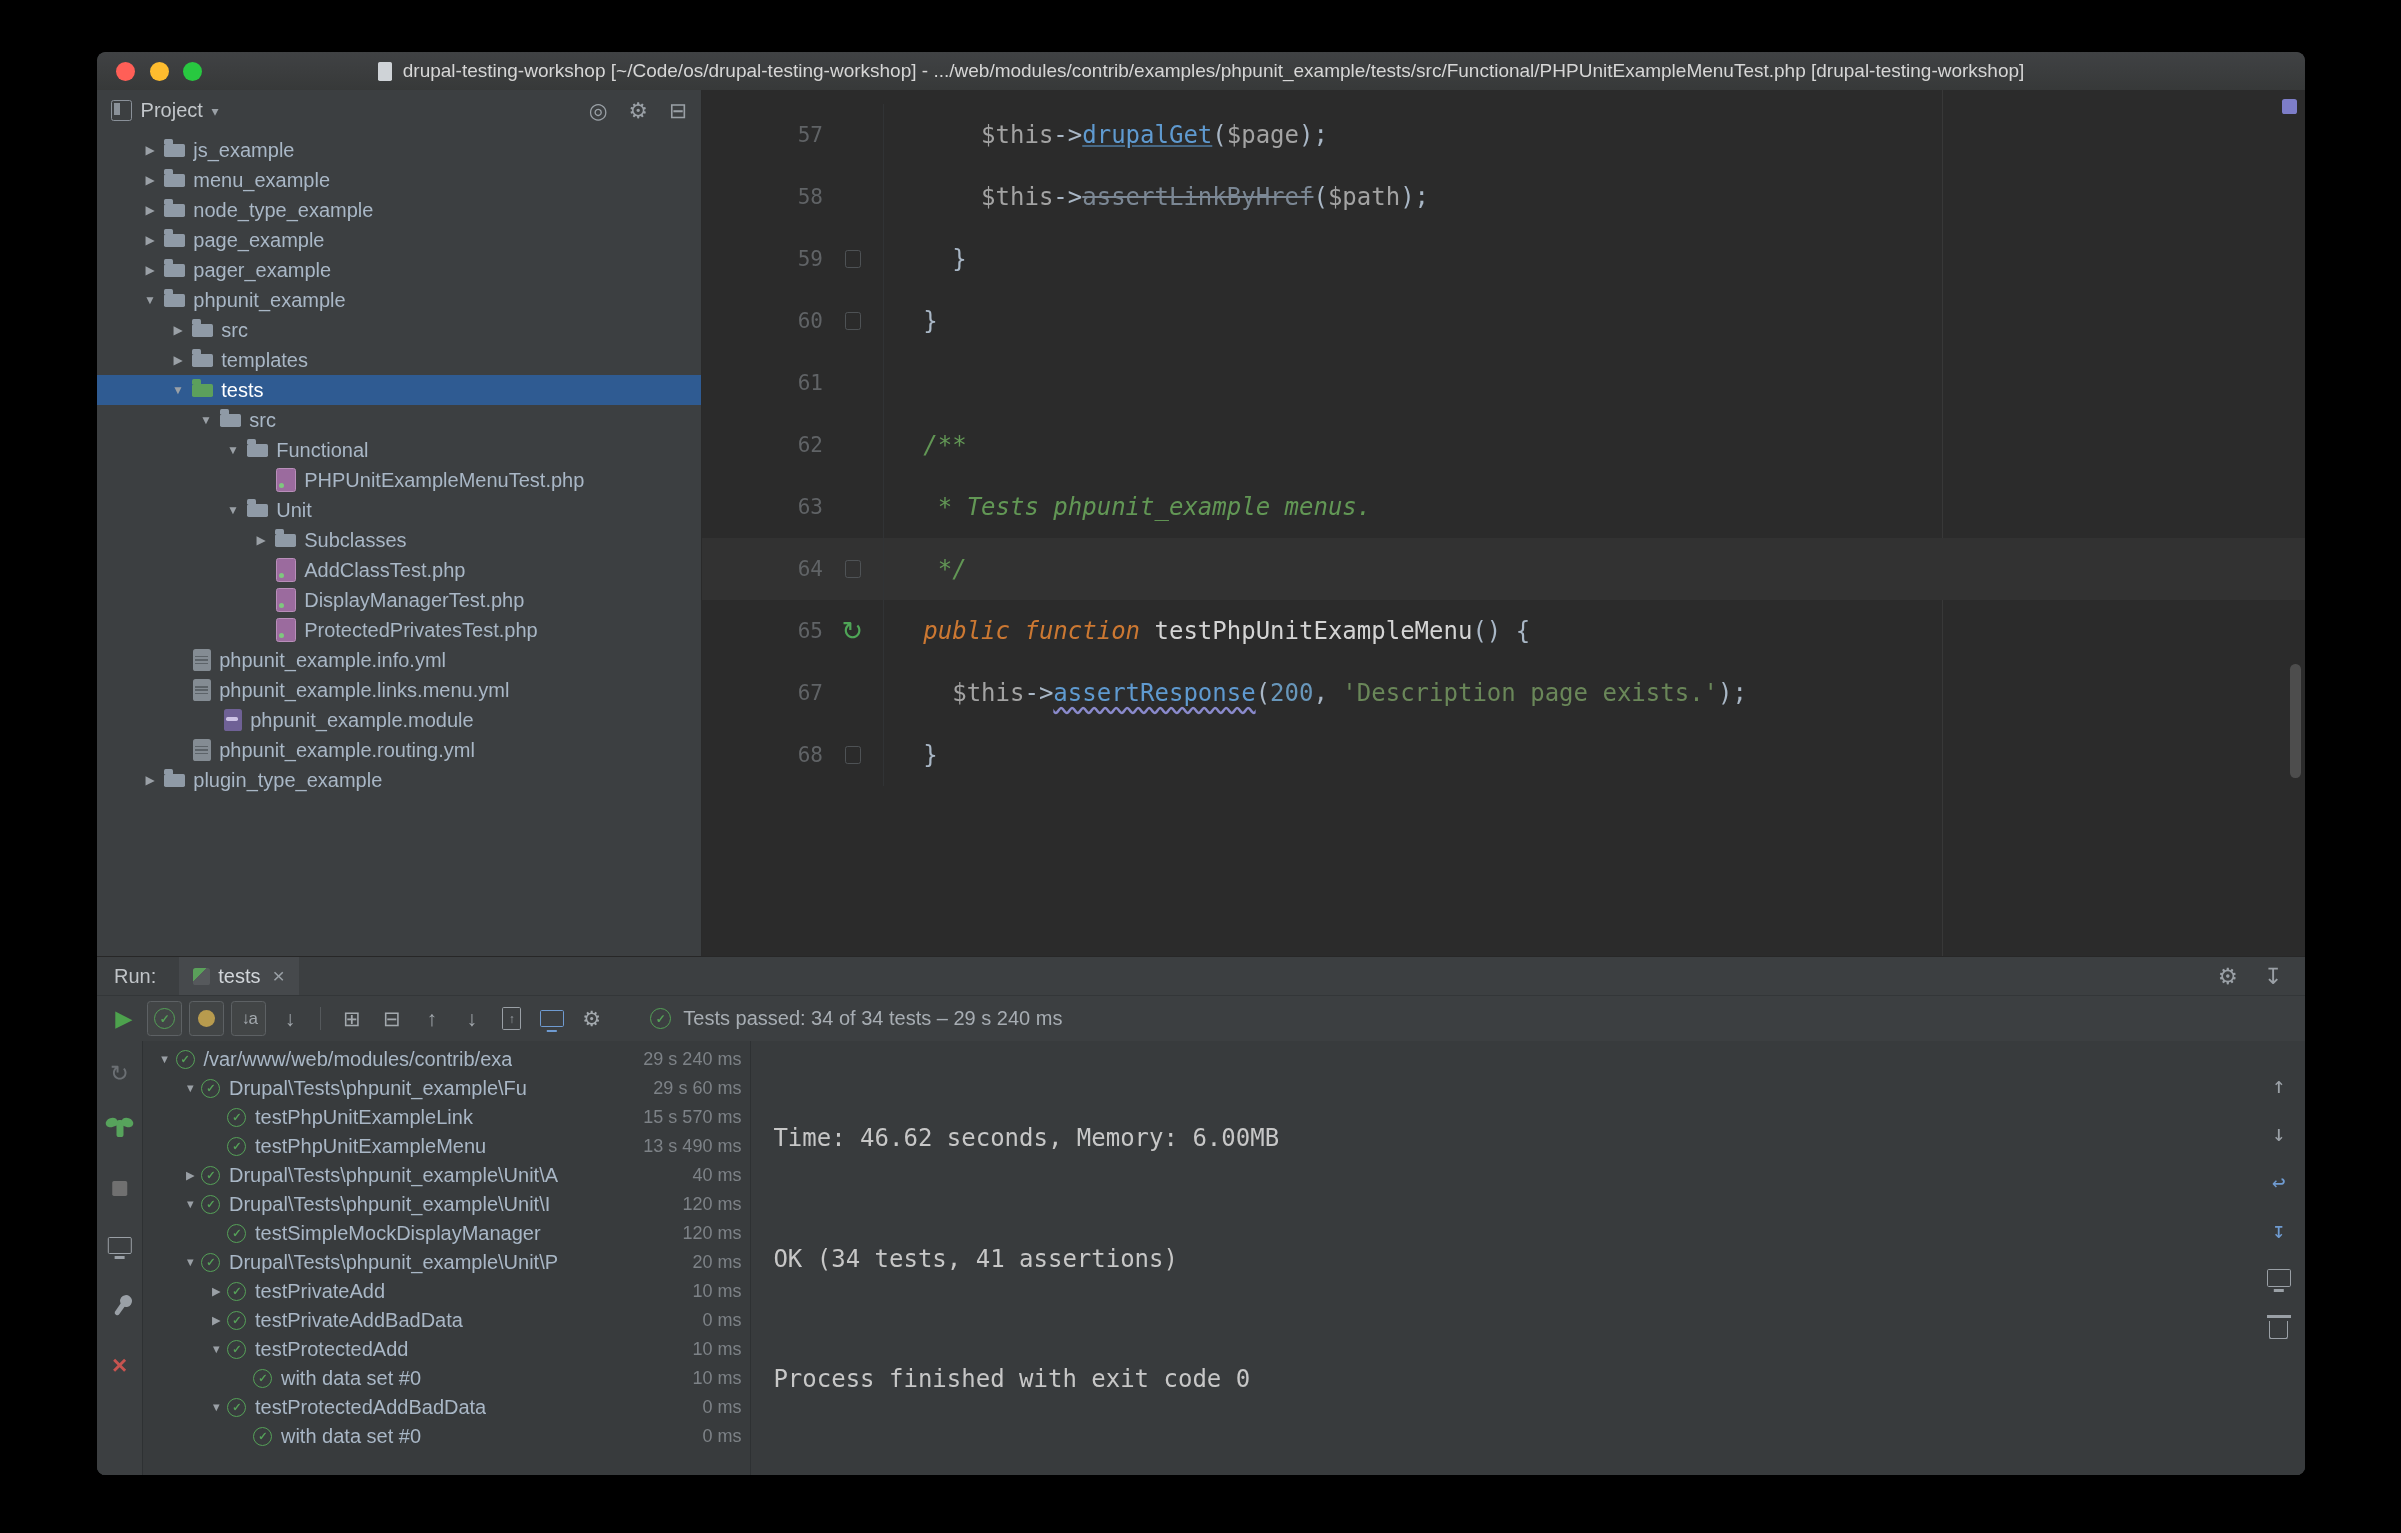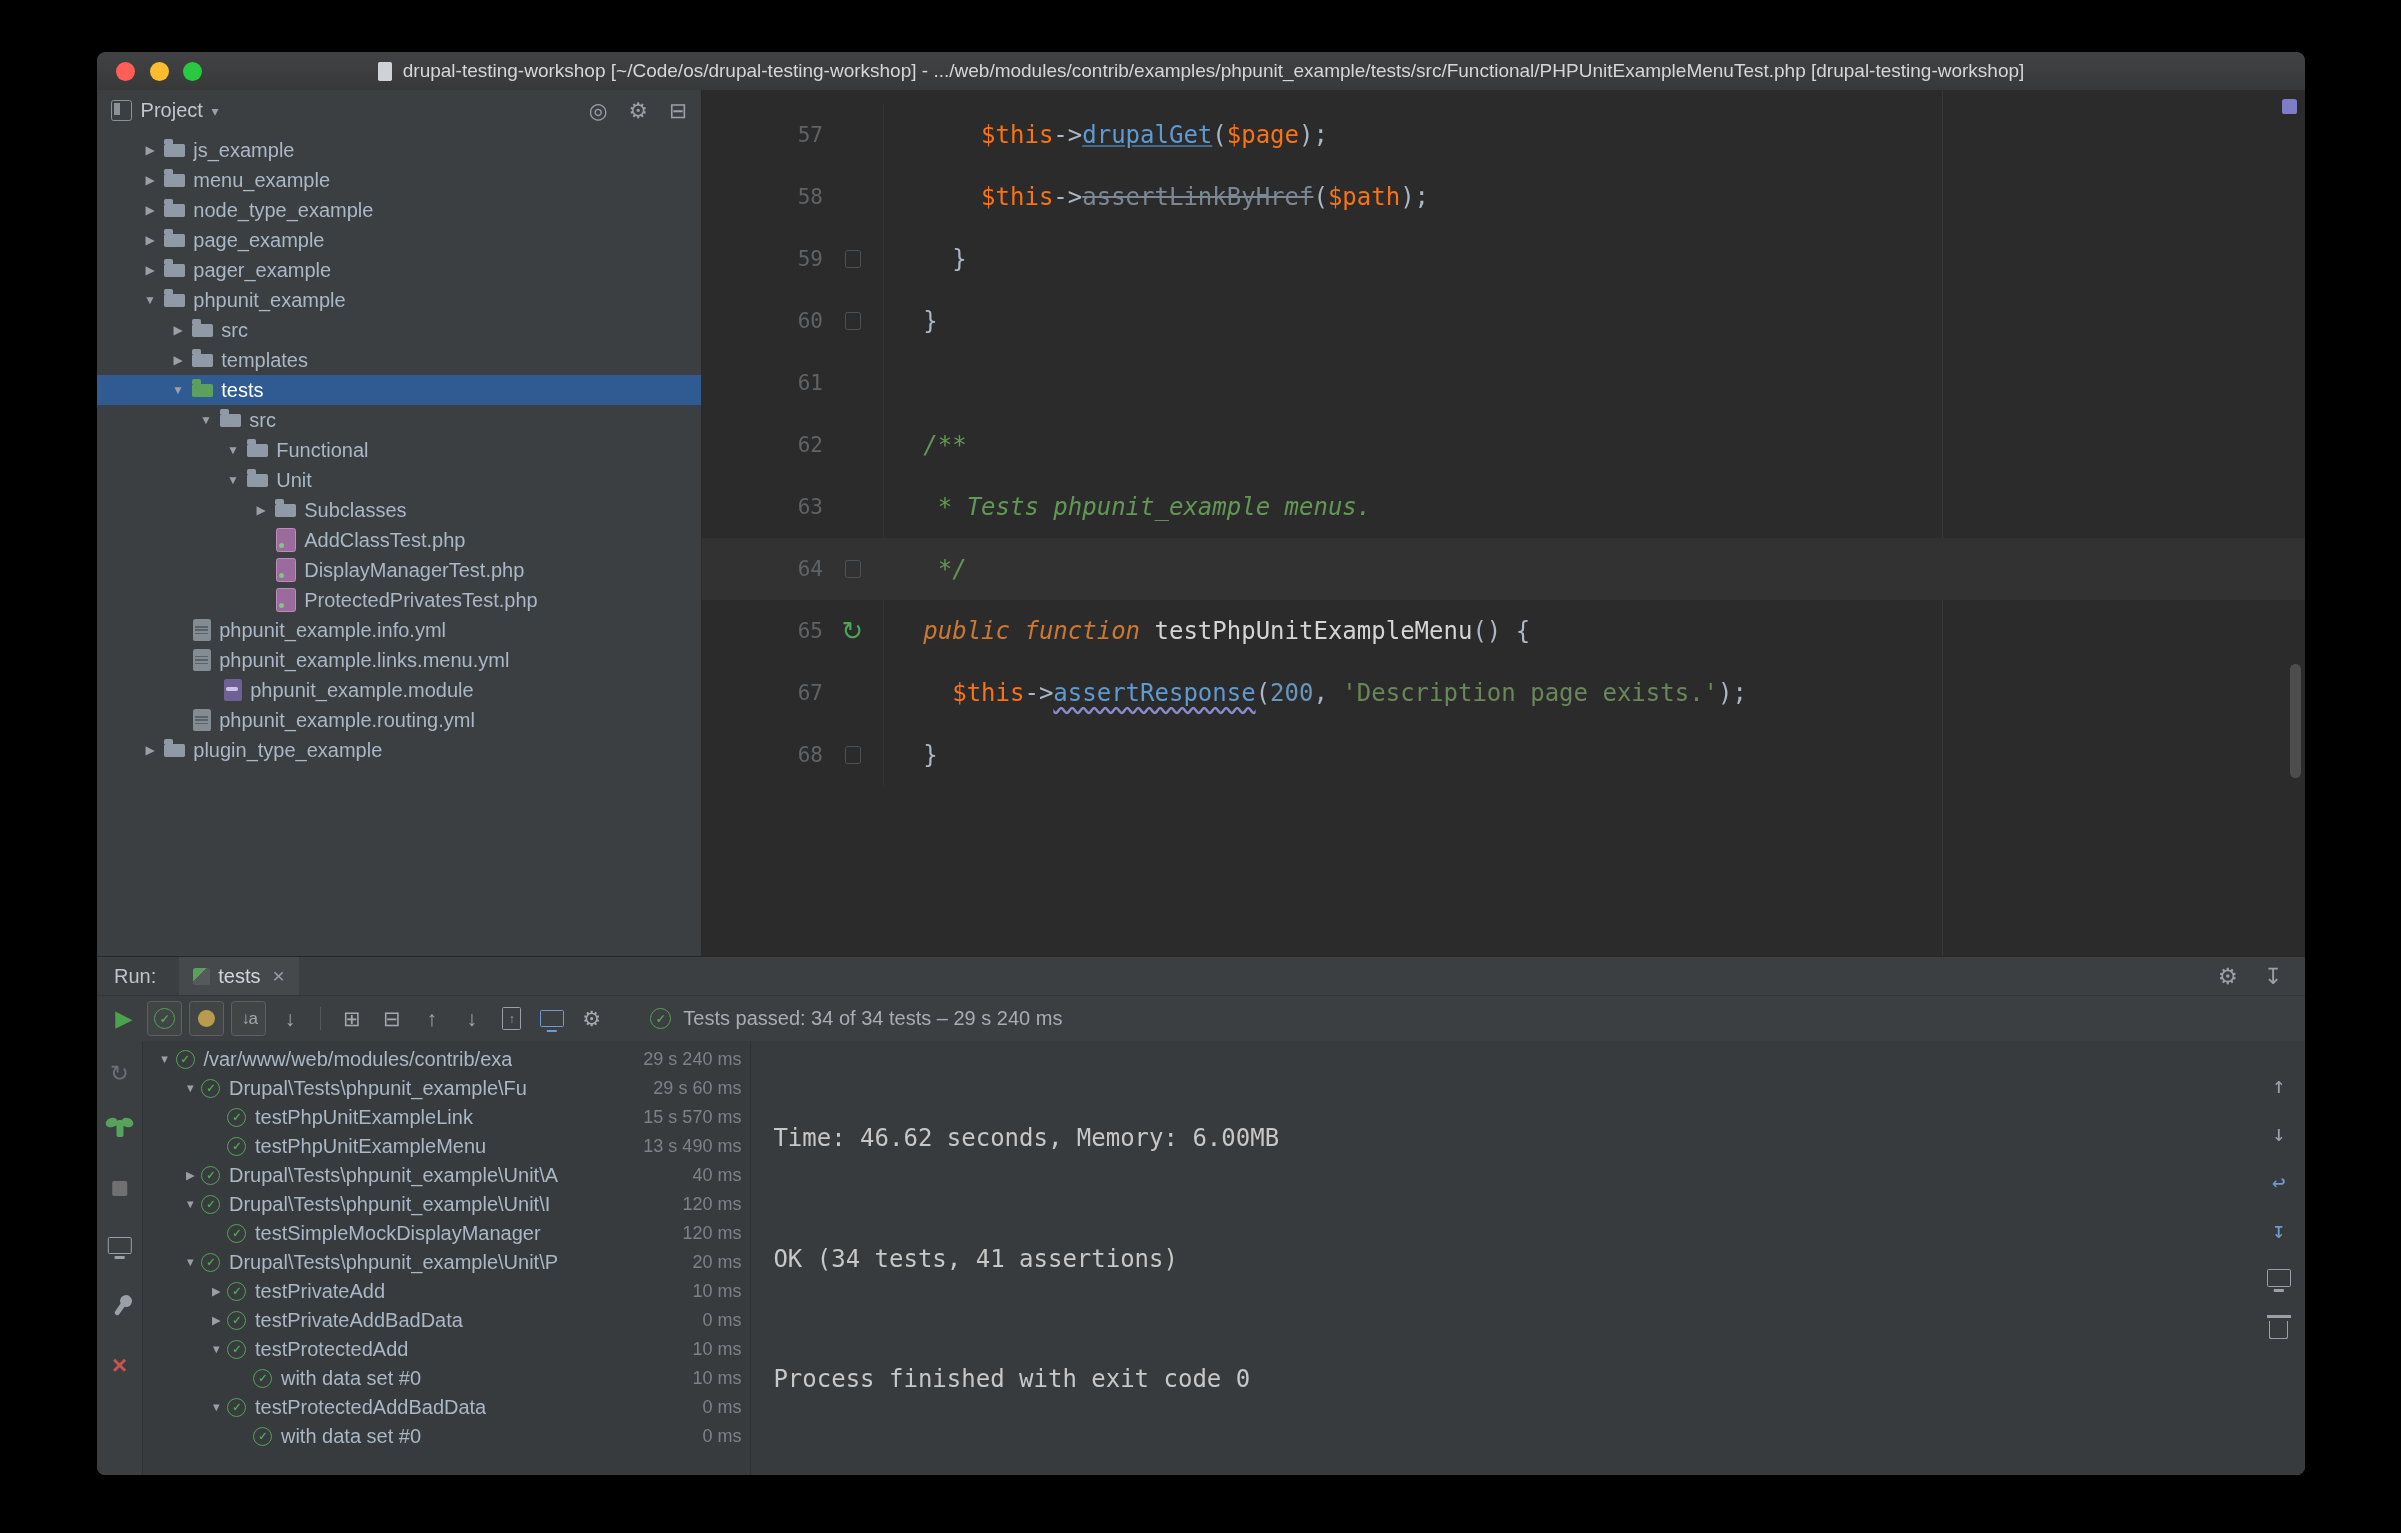--- a/index.html
+++ b/index.html
@@ -65,21 +65,21 @@
   .inspection-indicator{position:absolute;right:7.8px;top:8.6px;width:15.5px;height:15.5px;background:#7d7dc8;border-radius:2.6px;}
 
   .c-keyword{color:#cc7832;font-style:italic;}
   .c-decl{color:#d4d4d4;}
   .c-string{color:#6a8759;}
   .c-number{color:#6897bb;}
   .c-comment{color:#629755;font-style:italic;}
   .c-method{color:#5f9ad0;text-decoration:underline;text-decoration-color:rgba(95,154,208,.55);}
   .c-strike{color:#7b8794;text-decoration:line-through;}
   .c-wavy{text-decoration:underline wavy #8a8acc;text-underline-offset:6px;}
-  .c-var{color:#f97316;}
+  .c-var{color:#a3a3a3;}
 
   
   .run-panel{position:absolute;left:0;top:904px;width:2208px;height:519px;background:#3c3f41;border-top:0.9px solid #272727;}
   .run-header{height:38px;display:flex;align-items:center;border-bottom:0.9px solid #333638;}
   .run-label{padding-left:17px;font-size:20px;color:#c0c4c8;}
   .run-tab{margin-left:22.4px;height:38px;display:flex;align-items:center;gap:8.6px;padding:0 14px;
            background:#46494c;color:#d2d6da;font-size:20px;}
   .run-tab-icon{width:17px;height:17px;border-radius:2.6px;flex:none;
                 background:linear-gradient(135deg,#5aa05a 40%,#56595c 40%);}
   .run-tab-close{color:#9aa0a6;font-size:21px;margin-left:3.5px;}
@@ -206,20 +206,25 @@
           </div>
           <div class="ptree-row" style="padding-left: 97px;">
             <span class="tree-arrow">▼</span>
             <span class="folder-icon"></span>
             <span class="tree-label">src</span>
           </div>
           <div class="ptree-row" style="padding-left: 124px;">
             <span class="tree-arrow">▼</span>
             <span class="folder-icon"></span>
             <span class="tree-label">Functional</span>
+          </div>
+          <div class="ptree-row" style="padding-left: 152px;">
+            <span class="tree-arrow"></span>
+            <span class="file-icon test"></span>
+            <span class="tree-label">PHPUnitExampleMenuTest.php</span>
           </div>
           <div class="ptree-row" style="padding-left: 124px;">
             <span class="tree-arrow">▼</span>
             <span class="folder-icon"></span>
             <span class="tree-label">Unit</span>
           </div>
           <div class="ptree-row" style="padding-left: 152px;">
             <span class="tree-arrow">▶</span>
             <span class="folder-icon"></span>
             <span class="tree-label">Subclasses</span>

